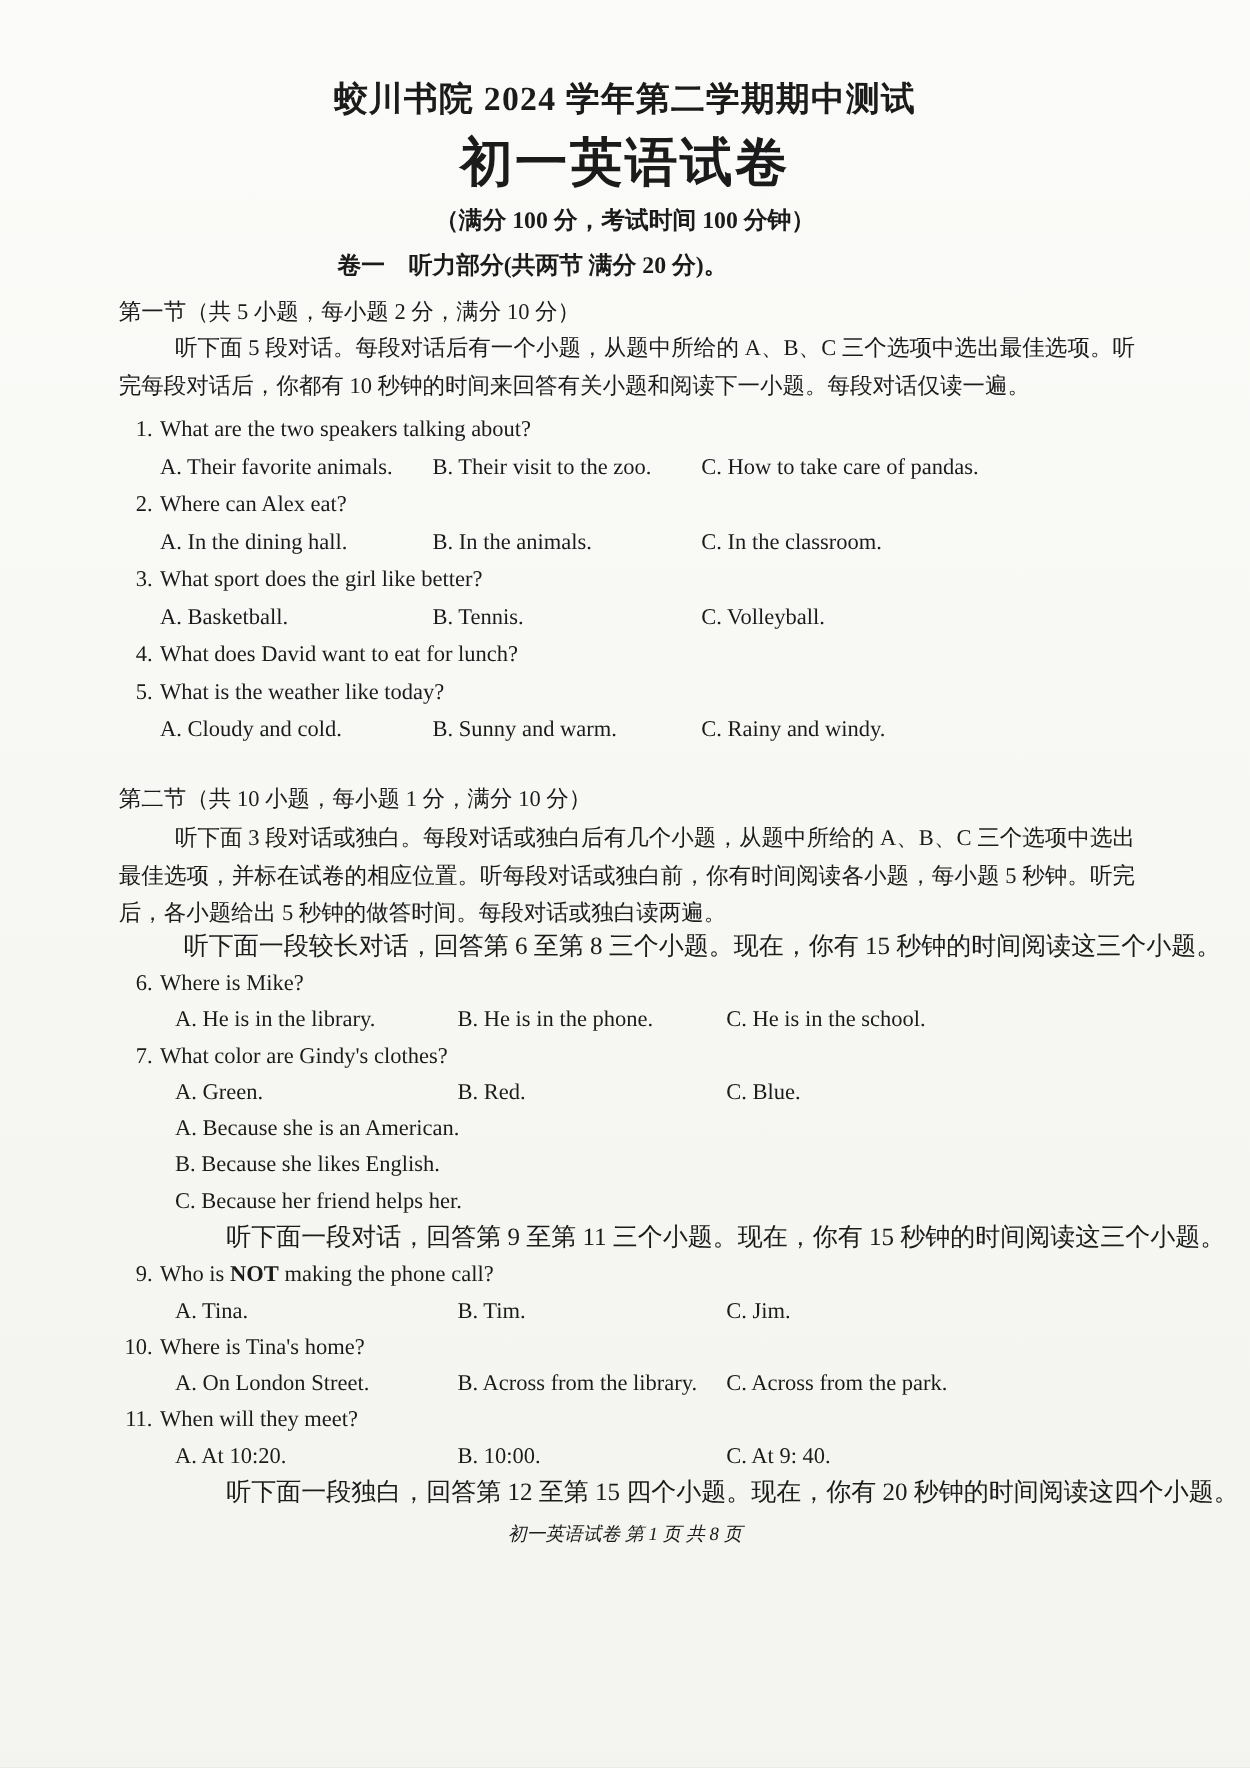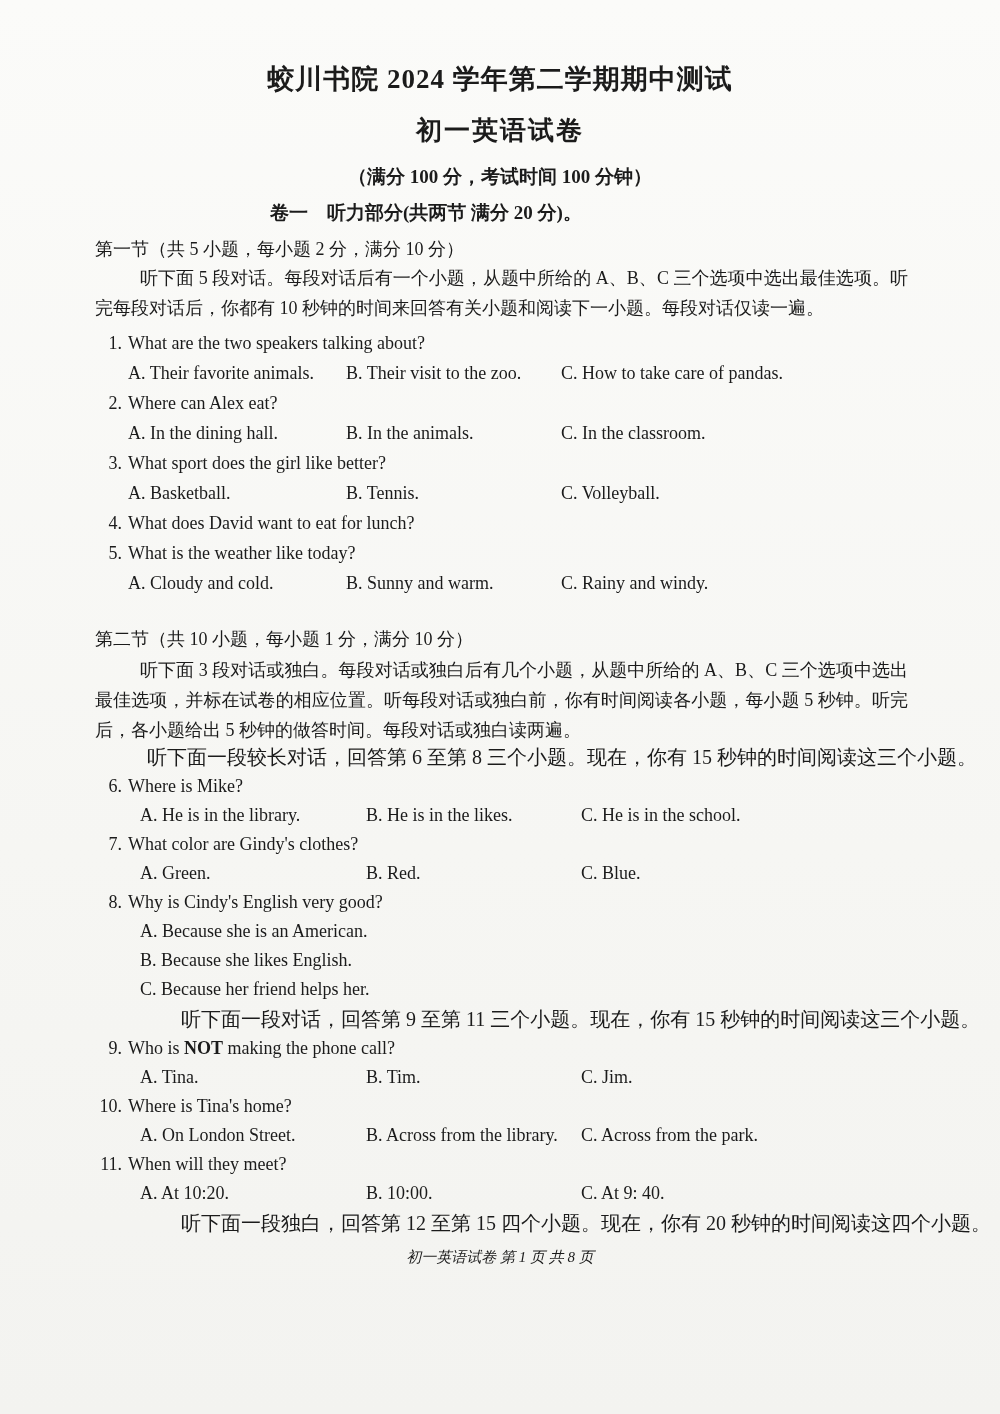--- a/index.html
+++ b/index.html
@@ -22,21 +22,21 @@
     margin-top: 63px;
     text-align: center;
     font-size: 27px;
     line-height: 32px;
     font-weight: bold;
     letter-spacing: 1px;
   }
   .paper-title {
     margin-top: 16px;
     text-align: center;
-    font-size: 26px;
+    font-size: 42px;
     line-height: 40px;
     font-weight: bold;
     letter-spacing: 2px;
   }
   .score-note {
     margin-top: 14px;
     text-align: center;
     font-size: 19px;
     line-height: 24px;
     font-weight: bold;
@@ -155,33 +155,30 @@
 
   <div class="section-header s2">第二节（共 10 小题，每小题 1 分，满分 10 分）</div>
   <div class="para" style="margin-top:4px">听下面 3 段对话或独白。每段对话或独白后有几个小题，从题中所给的 A、B、C 三个选项中选出最佳选项，并标在试卷的相应位置。听每段对话或独白前，你有时间阅读各小题，每小题 5 秒钟。听完后，各小题给出 5 秒钟的做答时间。每段对话或独白读两遍。</div>
 
   <div class="bridge">听下面一段较长对话，回答第 6 至第 8 三个小题。现在，你有 15 秒钟的时间阅读这三个小题。</div>
 
   <div class="qline s2row">
     <span class="qnum">6.</span><span>Where is Mike?</span>
   </div>
   <div class="opts s2o s2row">
-    <span class="oA">A. He is in the library.</span><span class="oB">B. He is in the likes.</span><span class="oC">C. He is in the school.</span>
+    <span class="oA">A. He is in the library.</span><span class="oB">B. He is in the phone.</span><span class="oC">C. He is in the school.</span>
   </div>
 
   <div class="qline s2row">
     <span class="qnum">7.</span><span>What color are Gindy's clothes?</span>
   </div>
   <div class="opts s2o s2row">
     <span class="oA">A. Green.</span><span class="oB">B. Red.</span><span class="oC">C. Blue.</span>
   </div>
 
-  <div class="qline s2row">
-    <span class="qnum">8.</span><span>Why is Cindy's English very good?</span>
-  </div>
   <div class="stackopt">A. Because she is an American.</div>
   <div class="stackopt">B. Because she likes English.</div>
   <div class="stackopt">C. Because her friend helps her.</div>
 
   <div class="bridge mt">听下面一段对话，回答第 9 至第 11 三个小题。现在，你有 15 秒钟的时间阅读这三个小题。</div>
 
   <div class="qline s2row">
     <span class="qnum">9.</span><span><span>Who is </span><b>NOT</b><span> making the phone call?</span></span>
   </div>
   <div class="opts s2o s2row">

